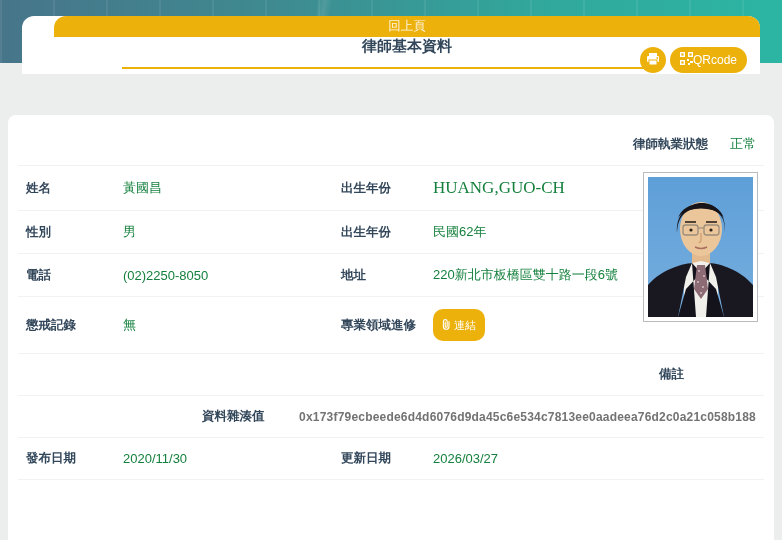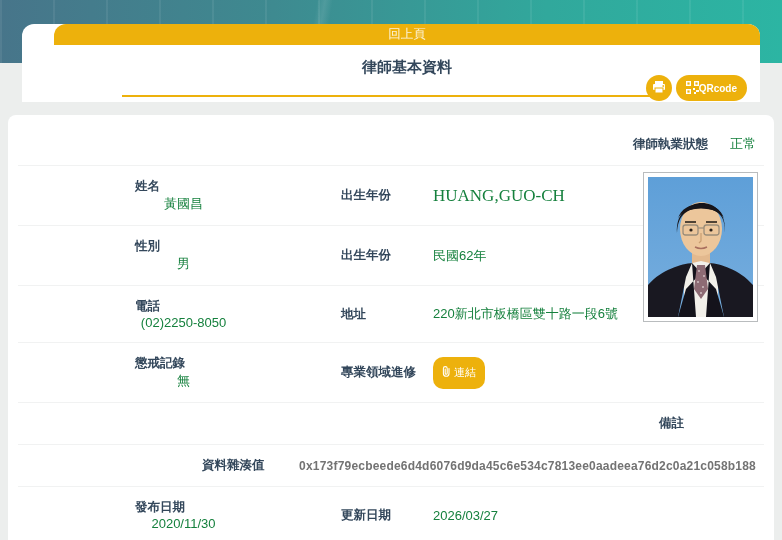--- a/index.html
+++ b/index.html
@@ -7,43 +7,43 @@
     font-family:"Liberation Sans","DejaVu Sans",sans-serif; background:#eceeed; }
 
   
   .bg-band { position:absolute; top:0; left:0; width:782px; height:63px;
     background:
       linear-gradient(100deg, rgba(255,255,255,0) 40%, rgba(255,255,255,.10) 41%, rgba(255,255,255,0) 42%),
       repeating-linear-gradient(90deg, rgba(255,255,255,.07) 0 2px, rgba(255,255,255,0) 2px 53px),
       linear-gradient(90deg,#47758a 0%, #3e8a90 35%, #31a89c 70%, #2cb5a3 100%); }
 
   
-  .header-card { position:absolute; top:24px; left:22px; width:738px; height:78px;
+  .header-card { position:absolute; top:16px; left:22px; width:738px; height:58px;
     background:#fff; border-radius:12px 12px 0 0;padding-left:32px; }
   .back-bar { height:21px; background:#edb10c; border-radius:12px 12px 0 0;
     display:flex; align-items:center; justify-content:center;
     color:rgba(255,255,255,.85); font-size:12.5px; cursor:pointer; }
-  .page-title { text-align:center; margin-top:13px; font-size:15px; font-weight:bold; color:#33475b; }
+  .page-title { text-align:center; font-size:15px; font-weight:bold; color:#33475b; }
   .title-underline { position:absolute; left:100px; bottom:5px; width:533px; height:2px; background:#edb10c; }
   .header-buttons { position:absolute; right:13px; bottom:1px; display:flex; gap:4px; align-items:center; }
   .btn-yellow { background:#edb10c; border:none; color:#fff; cursor:pointer;
     display:flex; align-items:center; justify-content:center; }
   .print-btn { width:26px; height:26px; border-radius:50%; }
   .qr-btn { height:26px; border-radius:13px; padding:0 10px; gap:0;
-    font-size:10px; font-weight:bold; }
+    font-size:12px; font-weight:normal; }
 
   
   .main-card { position:absolute; top:115px; left:8px; width:766px; height:480px;
     background:#fff; border-radius:8px; padding:8px 10px 0; }
   .row { display:flex; align-items:center; padding:12px 8px; border-bottom:1px solid #f1f2f2;
     min-height:42px;justify-content:flex-end; }
   .row:last-child { border-bottom:none; }
   .lbl { width:97px; flex-shrink:0; font-size:12.5px; font-weight:bold; color:#33475b; }
   .val { font-size:13px; color:#15803d; }
-  .cell-l { display:flex; align-items:center; width:315px; flex-shrink:0;flex-direction:column; }
+  .cell-l { display:flex; align-items:center; width:315px; flex-shrink:0; }
   .cell-r { display:flex; align-items:center; flex:1; }
   .cell-r .lbl { width:92px; }
   .serif { font-family:"Liberation Serif","DejaVu Serif",serif; font-size:17px; }
   .hash-val { color:#737373; font-weight:bold; font-size:12px; letter-spacing:.2px; }
   .link-btn { background:#edb10c; border:none; border-radius:10px; height:26px;
     padding:16px 9px; color:#fff; font-size:11px; display:flex; align-items:center; gap:3px; cursor:pointer; }
 
   
   .photo { position:absolute; top:57px; right:16px; width:115px; height:150px;
     background:#fff; border:1px solid #b9bcbe; padding:4px; }

